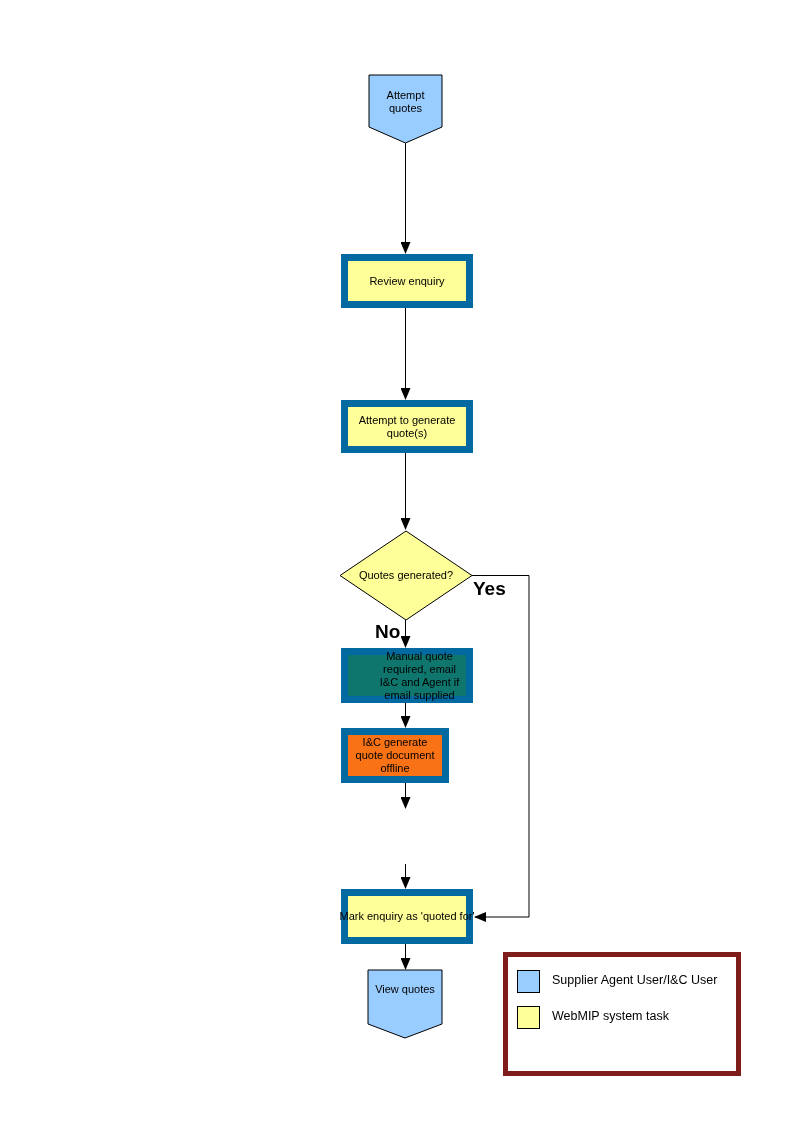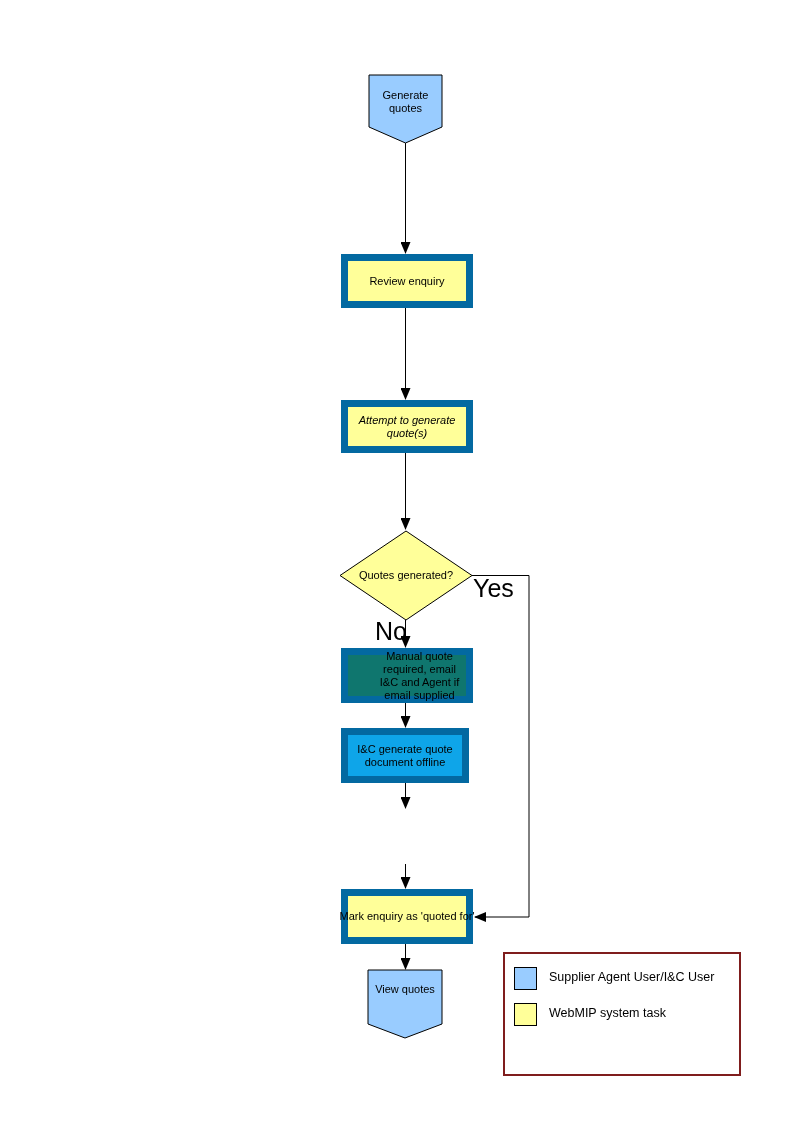--- a/index.html
+++ b/index.html
@@ -36,29 +36,30 @@
     align-items: center;
     justify-content: center;
     text-align: center;
     font-size: 11px;
     line-height: 13px;
     color: #000000;
     pointer-events: none;
   }
   .flow-label {
     position: absolute;
-    font-size: 25px;
+    font-size: 19px;
     line-height: 21px;
     color: #000000;
+    font-weight: bold;
   }
   .legend {
     position: absolute;
     left: 503px; top: 952px;
     width: 238px; height: 124px;
-    border: 2px solid #7f1d1d;
+    border: 5px solid #7f1d1d;
     box-sizing: border-box;
     padding: 13px 8px 0 9px;
   }
   .legend-row {
     display: flex;
     align-items: flex-start;
     margin-bottom: 13px;
   }
   .legend-swatch {
     width: 23px; height: 23px;
@@ -96,33 +97,33 @@
     <path d="M405.5 308 L405.5 399" stroke="#000000" stroke-width="1" fill="none" marker-end="url(#arrow)"></path>
     <path d="M405.5 452 L405.5 529" stroke="#000000" stroke-width="1" fill="none" marker-end="url(#arrow)"></path>
     <path d="M405.5 620 L405.5 647" stroke="#000000" stroke-width="1" fill="none" marker-end="url(#arrow)"></path>
     <path d="M405.5 703 L405.5 727" stroke="#000000" stroke-width="1" fill="none" marker-end="url(#arrow)"></path>
     <path d="M405.5 783 L405.5 808" stroke="#000000" stroke-width="1" fill="none" marker-end="url(#arrow)"></path>
     <path d="M405.5 864 L405.5 888" stroke="#000000" stroke-width="1" fill="none" marker-end="url(#arrow)"></path>
     <path d="M405.5 944 L405.5 969" stroke="#000000" stroke-width="1" fill="none" marker-end="url(#arrow)"></path>
     <path d="M472 575.5 L529 575.5 L529 917 L475 917" stroke="#000000" stroke-width="1" fill="none" marker-end="url(#arrow)"></path>
   </svg>
 
-  <div class="shape-label" style="left:369px; top:75px; width:73px; height:53px;">Generate quotes</div>
+  <div class="shape-label" style="left:369px; top:75px; width:73px; height:53px;">Attempt quotes</div>
 
   <div class="shape-label" style="left:356px; top:559px; width:100px; height:33px;">Quotes generated?</div>
 
   <div class="shape-label" style="left:368px; top:962px; width:74px; height:55px;">View quotes</div>
 
   <div class="node" style="left:341px; top:254px; width:132px; height:54px; background:#FFFF99;">Review enquiry</div>
 
-  <div class="node" style="left:341px; top:400px; width:132px; height:53px; background:#FFFF99;font-style:italic;">Attempt to generate quote(s)</div>
+  <div class="node" style="left:341px; top:400px; width:132px; height:53px; background:#FFFF99;">Attempt to generate quote(s)</div>
 
   <div class="node" style="left:341px; top:648px; width:132px; height:55px; background:#0f766e;padding-left:28px;">Manual quote required, email I&amp;C and Agent if email supplied</div>
 
-  <div class="node" style="left:341px; top:728px; width:128px; height:55px; background:#0ea5e9;">I&amp;C generate quote document offline</div>
+  <div class="node" style="left:341px; top:728px; width:108px; height:55px; background:#f97316;">I&amp;C generate quote document offline</div>
 
 
   <div class="node nowrap" style="left:341px; top:889px; width:132px; height:55px; background:#FFFF99;">Mark enquiry as 'quoted for'</div>
 
   <div class="flow-label" style="left:473px; top:578px;">Yes</div>
   <div class="flow-label" style="left:375px; top:621px;">No</div>
 
   <div class="legend">
     <div class="legend-row">
       <div class="legend-swatch" style="background-color: rgb(153, 204, 255);"></div>

